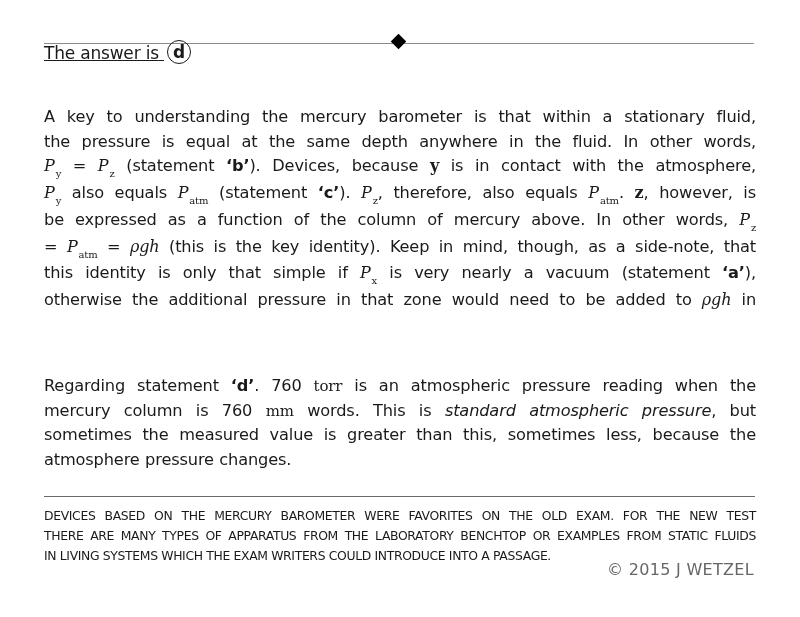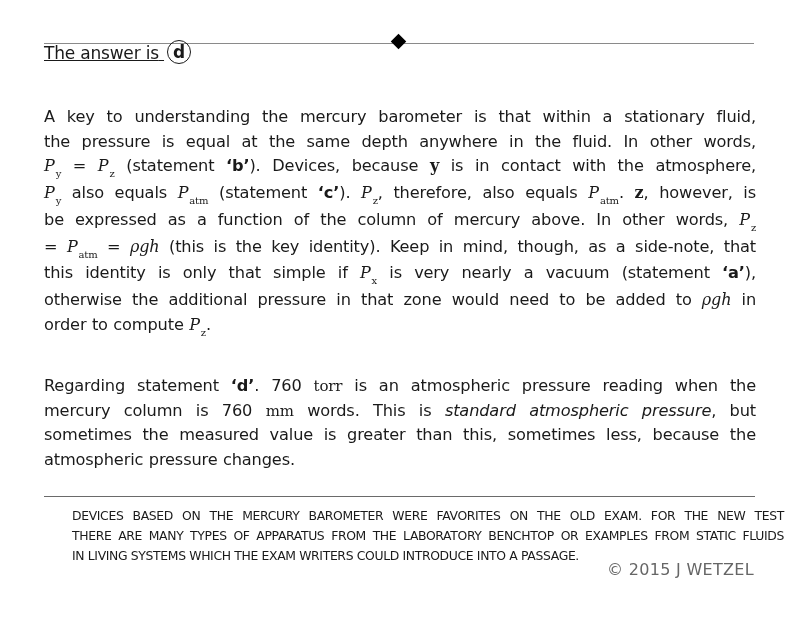--- a/index.html
+++ b/index.html
@@ -38,21 +38,21 @@
   .serif { font-family: "DejaVu Serif", serif; font-size: 15px; }
   .sub { font-family: "DejaVu Serif", serif; font-size: 10px; position: relative; top: 6px; margin-left: 1px; }
   .q { font-weight: bold; }
   .it { font-style: italic; }
   .divider-bottom {
     position: absolute; left: 44px; top: 496px; width: 711px; height: 0;
     border-top: 1.5px solid #6a6a6a;
   }
   .note {
     position: absolute; left: 44px; top: 506px; width: 712px;
-    font-size: 12.4px; line-height: 20.2px; letter-spacing: -0.35px; text-transform: uppercase; margin-left: 28px;
+    font-size: 12.4px; line-height: 20.2px; letter-spacing: -0.35px; text-transform: uppercase;
   }
   .note .line { white-space: nowrap; }
   .copyright {
     position: absolute; right: 46px; top: 560px; font-size: 16px; 
     color: #666; letter-spacing: 0.3px;
   }
 </style>
 </head>
 <body>
 
@@ -66,28 +66,27 @@
 
 <div class="para p1">
   <span class="line">A key to understanding the mercury barometer is that within a stationary fluid,</span>
   <span class="line">the pressure is equal at the same depth anywhere in the fluid.  In other words,</span>
   <span class="line"><span class="math">P</span><span class="sub">y</span><span> = </span><span class="math">P</span><span class="sub">z</span> <span>(statement </span><span class="q">‘b’</span><span>).  Devices, because </span><span class="bold-serif">y</span><span> is in contact with the atmosphere,</span></span>
   <span class="line"><span class="math">P</span><span class="sub">y</span><span> also equals </span><span class="math">P</span><span class="sub">atm</span><span> (statement </span><span class="q">‘c’</span><span>).  </span><span class="math">P</span><span class="sub">z</span><span>, therefore, also equals </span><span class="math">P</span><span class="sub">atm</span><span>.  </span><span class="bold-serif">z</span><span>, however, is</span></span>
   <span class="line"><span>be expressed as a function of the column of mercury above.  In other words, </span><span class="math">P</span><span class="sub">z</span></span>
   <span class="line"><span>= </span><span class="math">P</span><span class="sub">atm</span><span> = </span><span class="math">ρgh</span><span> (this is the key identity).  Keep in mind, though, as a side-note, that</span></span>
   <span class="line"><span>this identity is only that simple if </span><span class="math">P</span><span class="sub">x</span><span> is very nearly a vacuum (statement </span><span class="q">‘a’</span><span>),</span></span>
   <span class="line"><span>otherwise the additional pressure in that zone would need to be added to </span><span class="math">ρgh</span><span> in</span></span>
-  <span class="line last"><span>order to compute </span><span class="math">P</span><span class="sub">z</span><span>.</span></span>
 </div>
 
 <div class="para p2">
   <span class="line"><span>Regarding statement </span><span class="q">‘d’</span><span>.  760 </span><span class="serif">torr</span><span> is an atmospheric pressure reading when the</span></span>
   <span class="line"><span>mercury column is 760 </span><span class="serif">mm</span><span> words.  This is </span><span class="it">standard atmospheric pressure</span><span>, but</span></span>
   <span class="line">sometimes the measured value is greater than this, sometimes less, because the</span>
-  <span class="line last">atmospheric pressure changes.</span>
+  <span class="line last">atmosphere pressure changes.</span>
 </div>
 
 <div class="divider-bottom"></div>
 
 <div class="note">
   <span class="line">Devices based on the mercury barometer were favorites on the old exam.   For the new test</span>
   <span class="line">there are many types of apparatus from the laboratory benchtop or examples from static fluids</span>
   <span class="line last">in living systems which the exam writers could introduce into a passage.</span>
 </div>
 

